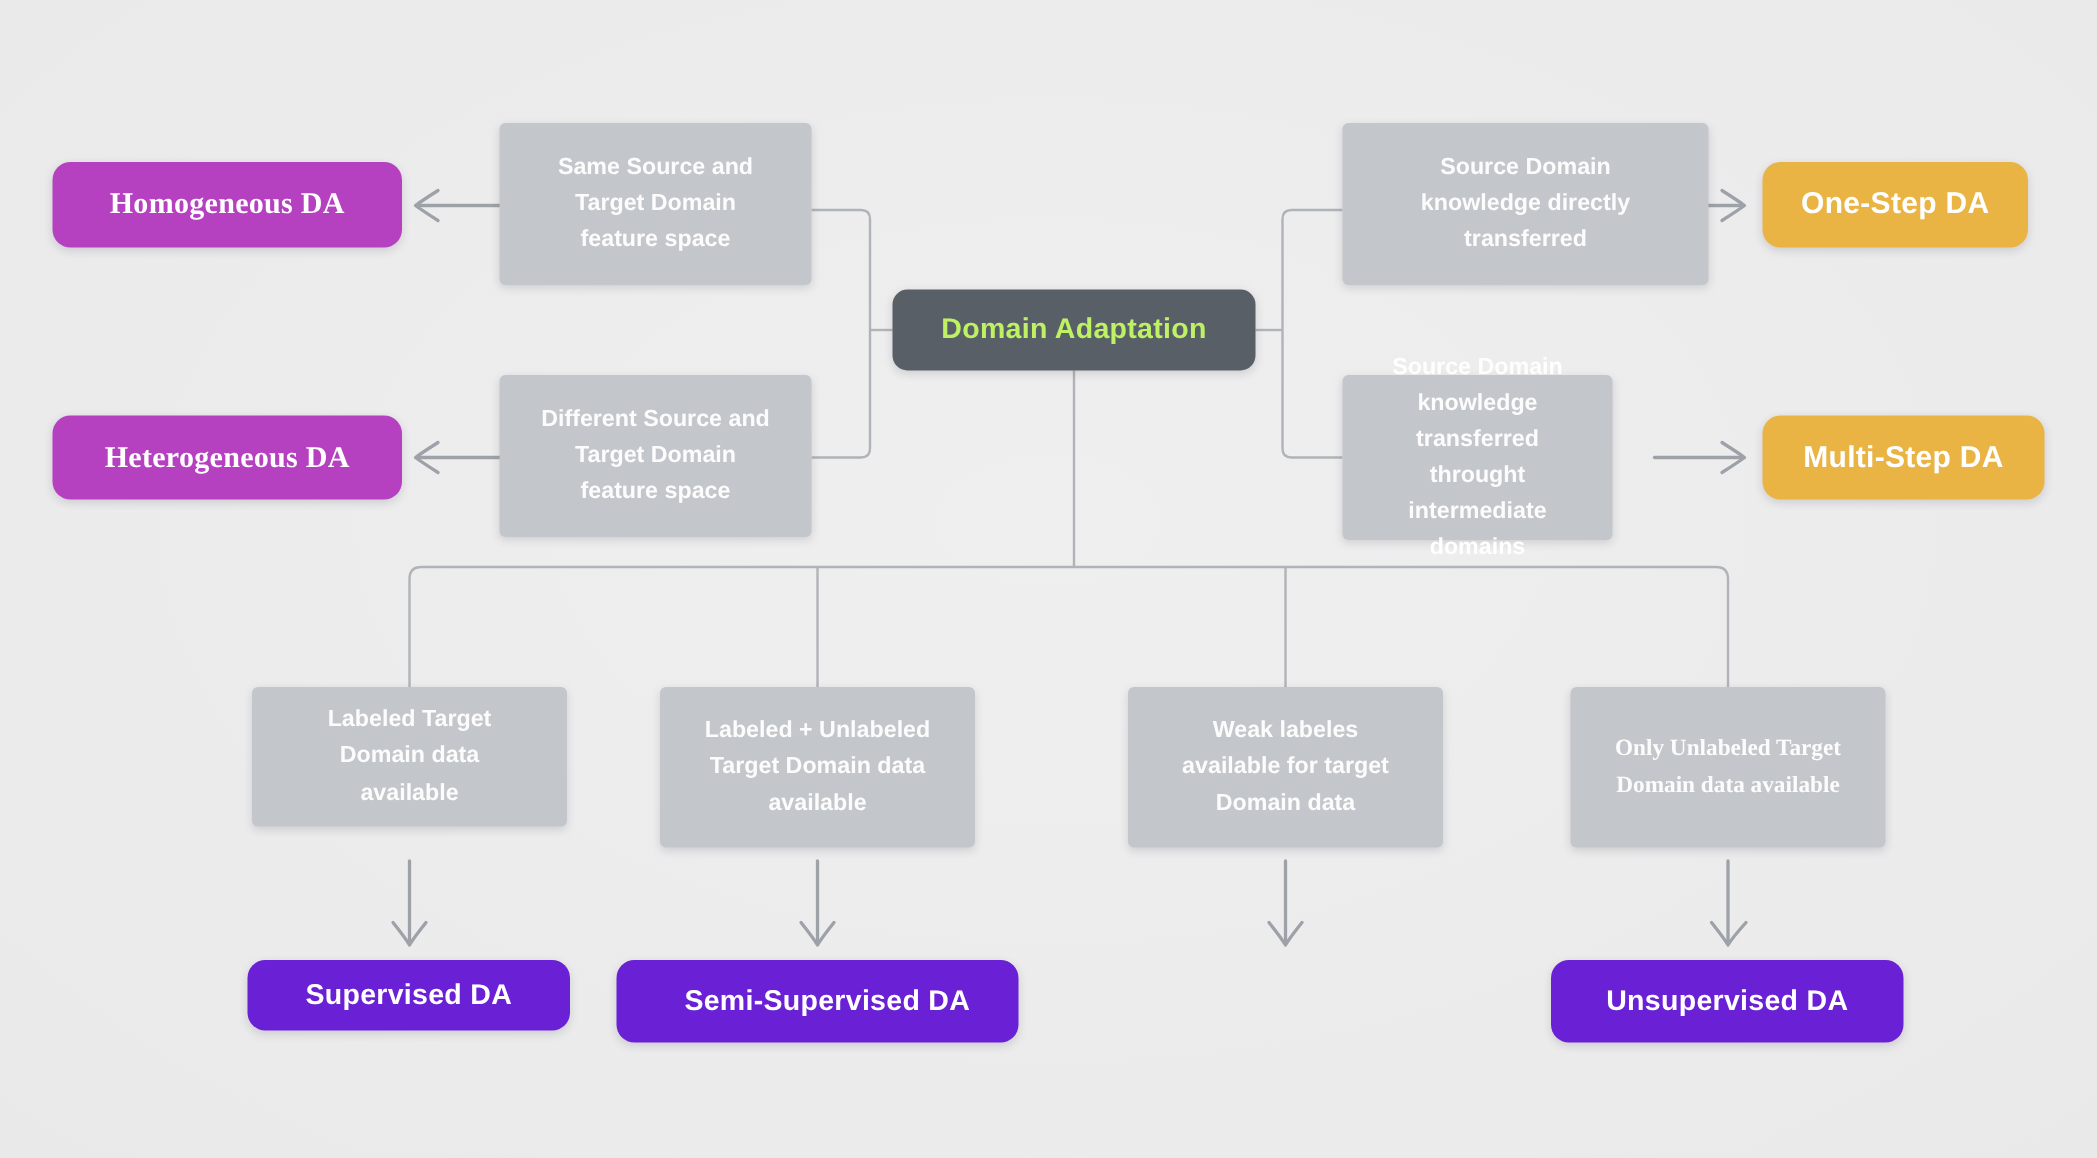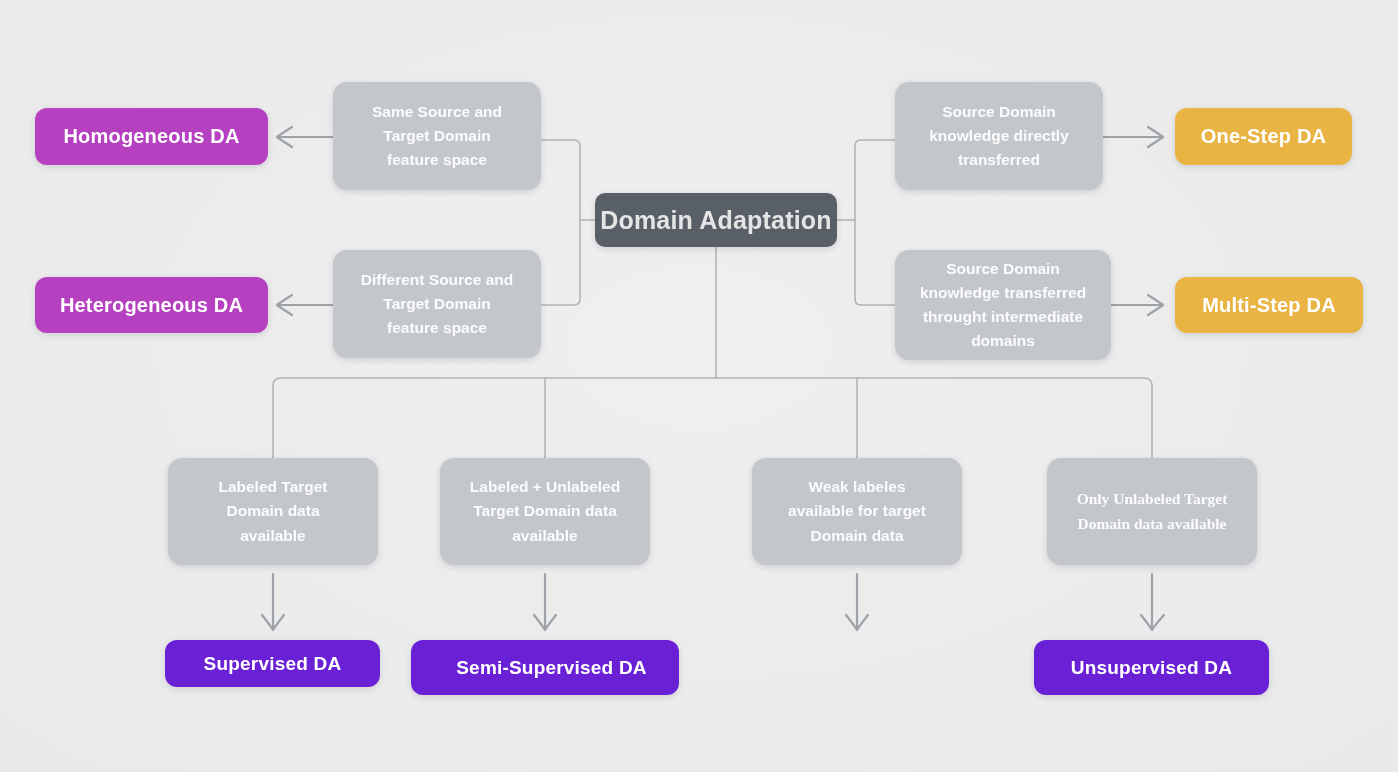--- a/index.html
+++ b/index.html
@@ -26,50 +26,50 @@
     font-weight: bold;
     box-sizing: border-box;
     box-shadow: 0 2px 6px rgba(90,90,105,0.20);
   }
   .cond {
     background: var(--condition, #c3c7cb);
     color: rgba(255,255,255,0.95);
     font-size: 15.5px;
     line-height: 1.55;
     padding: 0 24px;
-    border-radius: 14px;
+    border-radius: 4px;
   }
   .root {
     background: var(--root, #585f66);
-    color: #e5e5e5;
-    font-size: 25px;
+    color: #bef264;
+    font-size: 19px;
     border-radius: 10px;
     letter-spacing: 0.2px;
   }
   .result {
     color: #ffffff;
     font-size: 20px;
     border-radius: 12px;
     letter-spacing: 0.2px;
   }
-  .magenta { background: var(--magenta, #b541c1); }
+  .magenta { background: var(--magenta, #b541c1); font-family: Liberation Serif, serif; }
   .yellow  { background: var(--yellow,  #e9b444); }
   .purple  { background: var(--purple,  #6a20d5); font-size: 19px; }
 
   
   .n-root   { left:595px;  top:193px; width:242px; height:54px;  }
   .n-l1c    { left:333px;  top:82px;  width:208px; height:108px; }
   .n-l2c    { left:333px;  top:250px; width:208px; height:108px; }
   .n-l1r    { left:35px;   top:108px; width:233px; height:57px;  }
   .n-l2r    { left:35px;   top:277px; width:233px; height:56px;  }
-  .n-r1c    { left:895px;  top:82px;  width:208px; height:108px;text-align:center; }
-  .n-r2c    { left:895px;  top:250px; width:216px; height:110px; }
+  .n-r1c    { left:895px;  top:82px;  width:244px; height:108px;text-align:center; }
+  .n-r2c    { left:895px;  top:250px; width:180px; height:110px; }
   .n-r1r    { left:1175px; top:108px; width:177px; height:57px;  }
   .n-r2r    { left:1175px; top:277px; width:188px; height:56px;  }
-  .n-b1c    { left:168px;  top:458px; width:210px; height:107px; }
+  .n-b1c    { left:168px;  top:458px; width:210px; height:93px; }
   .n-b2c    { left:440px;  top:458px; width:210px; height:107px; }
   .n-b3c    { left:752px;  top:458px; width:210px; height:107px; }
   .n-b4c    { left:1047px; top:458px; width:210px; height:107px;font-family:Liberation Serif, serif; }
   .n-b1r    { left:165px;  top:640px; width:215px; height:47px;  }
   .n-b2r    { left:411px;  top:640px; width:268px; height:55px;padding-left:13px;  }
   .n-b3r    { left:710px;  top:640px; width:294px; height:55px;  }
   .n-b4r    { left:1034px; top:640px; width:235px; height:55px;  }
 </style>
 </head>
 <body>

